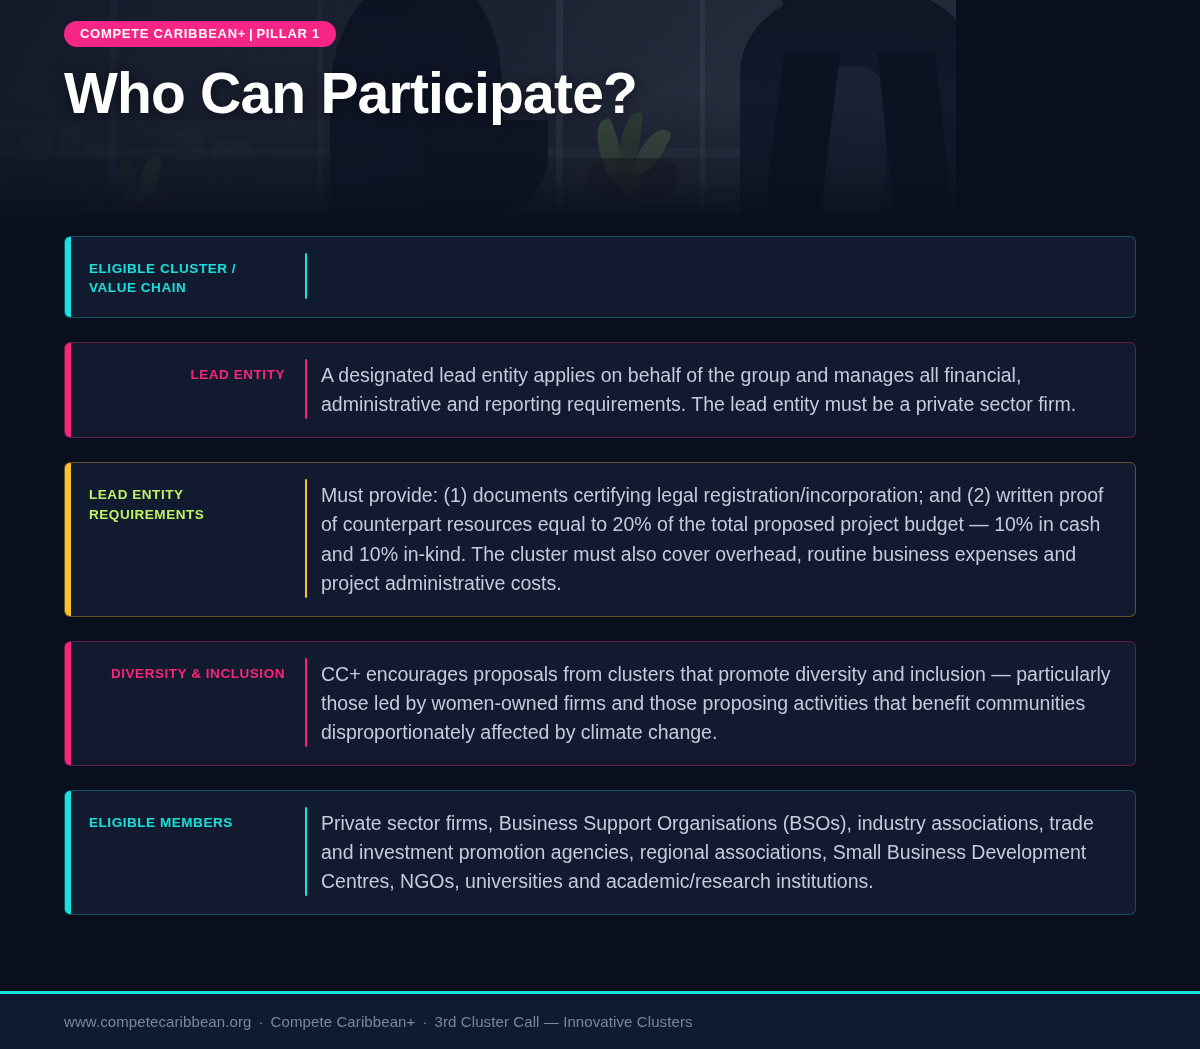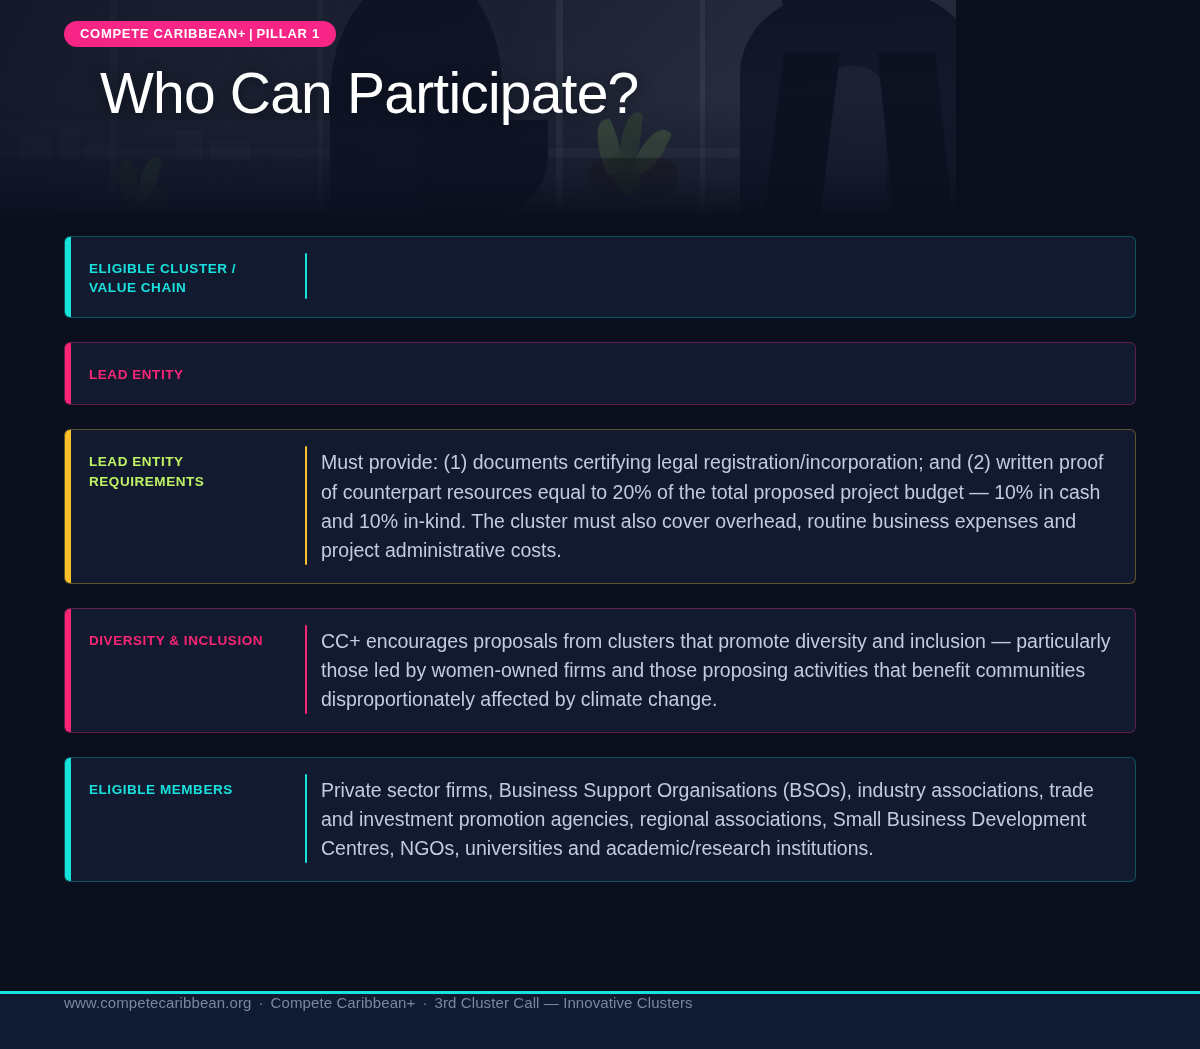--- a/index.html
+++ b/index.html
@@ -195,26 +195,25 @@
     border-radius: 14px;
     line-height: 1;
     white-space: nowrap;
   }
   .badge .sep { padding: 0 3px; font-weight: bold; }
 
   .hero-title {
     margin-top: 17px;
     color: #ffffff;
     font-size: 57px;
-    font-weight: normal;
+    font-weight: bold;
     letter-spacing: -0.8px;
     line-height: 1.05;
     white-space: nowrap;
     text-shadow: 0 2px 14px rgba(0,0,0,0.55);
-    margin-left: 36px;
   }
 
   
   .main {
     flex: 1 1 auto;
     padding: 21px 64px 0 64px;
     display: flex;
     flex-direction: column;
     gap: 24px;
   }
@@ -244,21 +243,21 @@
   .card-label {
     flex: 0 0 240px;
     padding: 22px 20px 20px 24px;
     font-size: 13.5px;
     font-weight: bold;
     letter-spacing: 0.55px;
     line-height: 1.42;
     text-transform: uppercase;
   }
   .l-teal  { color: #19e0dc; }
-  .l-pink  { color: #fb2576; }
+  .l-pink  { color: #fb2576; text-align: right; }
   .l-amber { color: #bef264; }
 
   .card-body {
     flex: 1 1 auto;
     padding: 16px 22px 18px 0;
     display: flex;
   }
   .divider {
     flex: 0 0 2px;
     width: 2px;
@@ -278,20 +277,21 @@
     padding-top: 2px;
   }
 
   
   .footer {
     flex: 0 0 auto;
     height: 58px;
     background: #101a30;
     border-top: 3px solid #17e3dd;
     display: flex;
+    align-items: center;
     padding-left: 64px;
   }
   .footer-text {
     color: #7b879e;
     font-size: 15px;
     letter-spacing: 0.1px;
   }
   .footer-text .dot { padding: 0 7px; }
 </style>
 </head>
@@ -365,20 +365,24 @@
       <div class="accent a-teal"></div>
       <div class="card-label l-teal">ELIGIBLE CLUSTER / VALUE CHAIN</div>
       <div class="card-body">
         <div class="divider d-teal"></div>
       </div>
     </div>
 
     <div class="card c-pink">
       <div class="accent a-pink"></div>
       <div class="card-label l-pink">LEAD ENTITY</div>
+      <div class="card-body">
+        <div class="divider d-pink"></div>
+        <div class="card-text">A designated lead entity applies on behalf of the group and manages all financial, administrative and reporting requirements. The lead entity must be a private sector firm.</div>
+      </div>
     </div>
 
     <div class="card c-amber">
       <div class="accent a-amber"></div>
       <div class="card-label l-amber">LEAD ENTITY REQUIREMENTS</div>
       <div class="card-body">
         <div class="divider d-amber"></div>
         <div class="card-text">Must provide: (1) documents certifying legal registration/incorporation; and (2) written proof of counterpart resources equal to 20% of the total proposed project budget — 10% in cash and 10% in-kind. The cluster must also cover overhead, routine business expenses and project administrative costs.</div>
       </div>
     </div>

